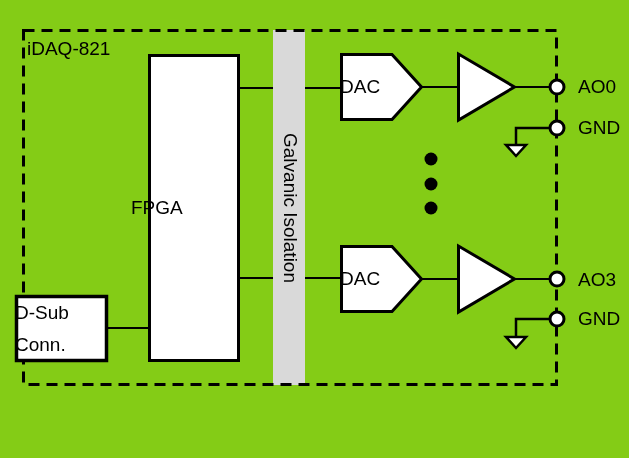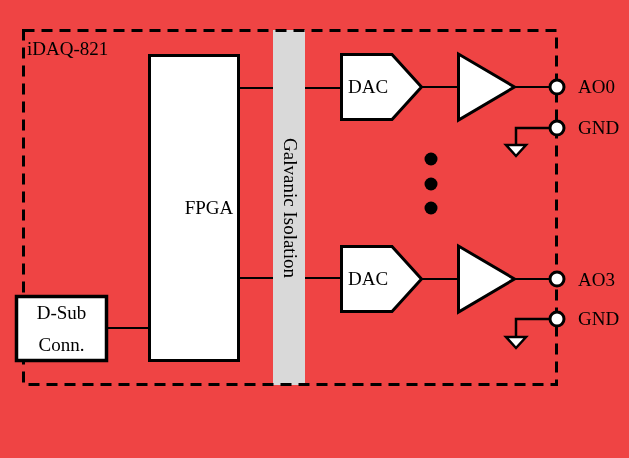--- a/index.html
+++ b/index.html
@@ -4,39 +4,39 @@
 <style>
   html, body {
     margin: 0;
     padding: 0;
     background: #ffffff;
   }
   .stage {
     position: relative;
     width: 629px;
     height: 458px;
-    background: #ef4444;
-    font-family: Liberation Serif, serif;
+    background: #84cc16;
+    font-family: Liberation Sans, sans-serif;
     overflow: hidden;
   }
   .stage svg {
     position: absolute;
     left: 0;
     top: 0;
   }
   .lbl {
     position: absolute;
     color: #000000;
     font-size: 19px;
     line-height: 22px;
     white-space: pre;
   }
-  .lbl.center { text-align: center; }
+  .lbl.center { }
   .lbl.vmid { transform: translateY(-50%); margin-left: 8px; }
-  .fpga-label   { left: 155px; top: 197px; width: 108px; }
+  .fpga-label   { left: 131px; top: 197px; width: 108px; }
   .device-label { left: 27px;  top: 38px; }
   .dsub-label   { left: 15px;  top: 297px; width: 93px; line-height: 32px; }
   .dac-top-label    { left: 340px; top: 76px;  width: 56px; }
   .dac-bottom-label { left: 340px; top: 268px; width: 56px; }
   .isolation-label {
     left: 290px; top: 208px;
     transform: translate(-50%, -50%) rotate(90deg);
     white-space: nowrap;
   }
   .t-ao0  { left: 570px; top: 87px; }

